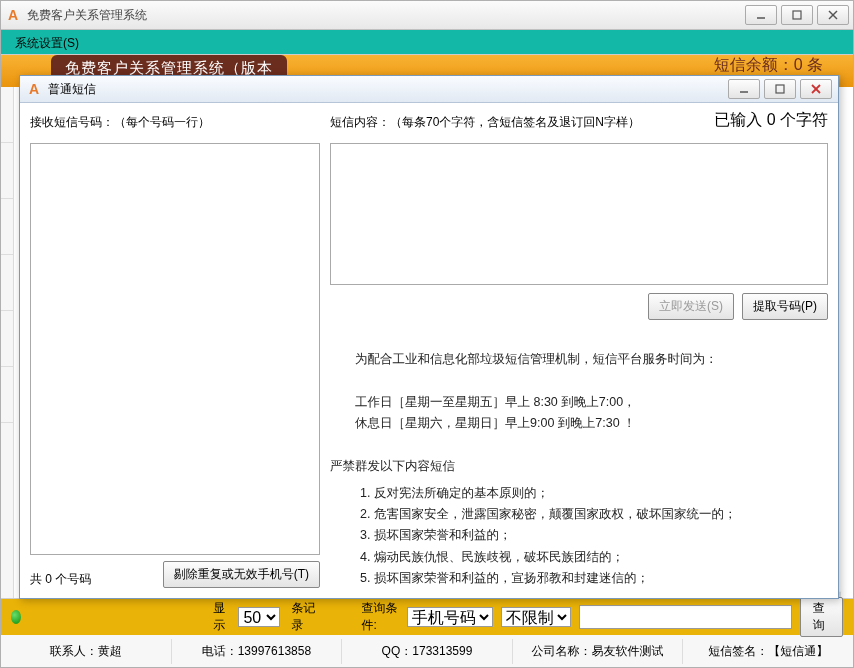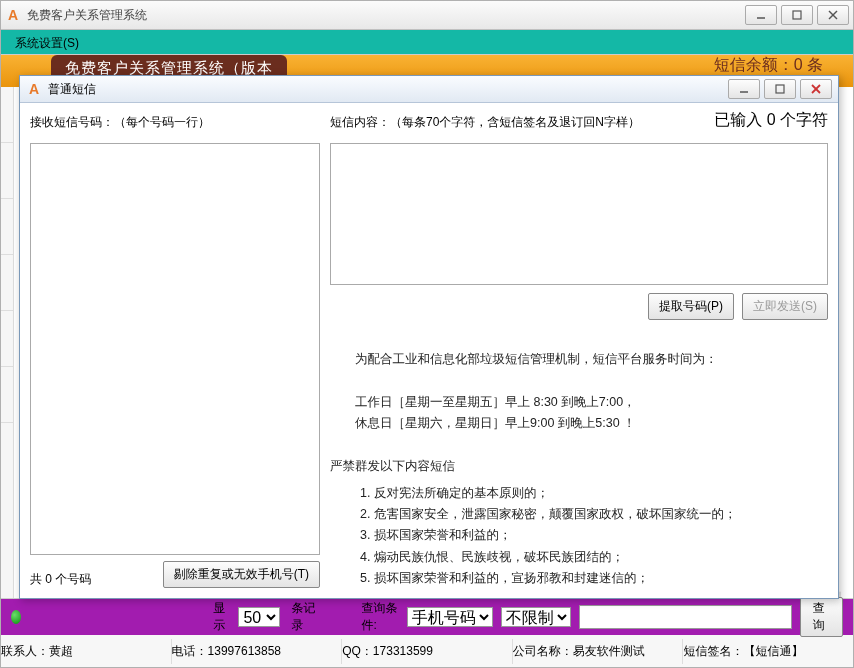--- a/index.html
+++ b/index.html
@@ -10,27 +10,27 @@
 .winbtns{display:flex;gap:4px}
 .winbtn{width:30px;height:18px;border:1px solid #aaa;border-radius:2px;background:linear-gradient(#fdfdfd,#e5e5e5);display:flex;align-items:center;justify-content:center;font-size:11px;color:#555;cursor:pointer}
 .menubar{height:24px;background:#14b8a6;border-bottom:1px solid #ccc;display:flex;align-items:flex-end;padding:0 8px}
 .menubar .menuitem{padding:2px 6px;cursor:pointer}
 .banner{height:34px;background:linear-gradient(#f9b233,#e8920a);border-bottom:1px solid #a86a00;display:flex;align-items:flex-start;position:relative;overflow:hidden}
 .banner .chip{margin-left:50px;background:#6b2d1e;color:#fff;border-radius:6px;padding:4px 14px;font-size:15px;letter-spacing:1px}
 .banner .right{margin-left:auto;margin-right:30px;color:#6b2d1e;font-size:16px}
 .client{position:absolute;left:0;right:0;top:86px;bottom:68px;background:#fff}
 .leftsplit{position:absolute;left:0;top:0;bottom:0;width:12px;background:#f6f6f6;border-right:1px solid #ddd}
 .leftsplit .seg{height:55px;border-bottom:1px solid #ddd}
-.toolbar{position:absolute;left:0;right:0;bottom:32px;height:36px;border-top:1px solid #ccc;background:#a21caf;display:flex;align-items:center;padding:0 10px;gap:8px;z-index:5}
+.toolbar{position:absolute;left:0;right:0;bottom:32px;height:36px;border-top:1px solid #ccc;background:#eab308;display:flex;align-items:center;padding:0 10px;gap:8px;z-index:5}
 .dot{width:14px;height:14px;border-radius:50%;background:radial-gradient(circle at 35% 35%,#6add6a,#0a900a);margin-right:180px}
 .toolbar label{margin-left:4px}
 .toolbar select,.toolbar input[type=text]{font-size:16px;border:1px solid #999;height:20px;background:#fff}
 .toolbar .btn{border:1px solid #888;background:linear-gradient(#fdfdfd,#e4e4e4);padding:2px 12px;cursor:pointer;border-radius:2px}
 .statusbar{position:absolute;left:0;right:0;bottom:0;height:32px;border-top:1px solid #ccc;background:#f7f7f7;display:flex;align-items:center}
-.statusbar .cell{flex:1;text-align:left;border-right:1px solid #ddd;padding:4px 0}
+.statusbar .cell{flex:1;text-align:center;border-right:1px solid #ddd;padding:4px 0}
 .statusbar .cell:last-child{border-right:none}
 .watermark{position:absolute;right:8px;bottom:48px;color:#e3e3e3;font-size:24px;font-weight:bold;letter-spacing:2px;z-index:1;pointer-events:none}
 
 .dialog{position:absolute;left:18px;top:74px;width:818px;height:522px;background:#fff;border:1px solid #7a98b8;box-shadow:2px 2px 8px rgba(0,0,0,0.25);z-index:10;display:flex;flex-direction:column}
 .dlg-title{height:26px;background:linear-gradient(#fafcff,#e1e9f3);border-bottom:1px solid #b6c5d8;display:flex;align-items:center;padding:0 6px}
 .dlg-title .logo{width:16px;height:16px;margin-right:6px;color:#e87a2a;font-weight:bold;font-size:14px;display:flex;align-items:center;justify-content:center}
 .dlg-body{flex:1;display:flex;padding:8px 10px 10px 10px;gap:10px;overflow:hidden}
 .col{display:flex;flex-direction:column}
 .col.left{width:290px}
 .col.right{flex:1}
@@ -151,28 +151,28 @@
           <button class="btn" style="margin-left:auto"><span>剔除重复或无效手机号(T)</span></button>
         </div>
       </div>
       <div class="col right">
         <div class="colhead">
           <span class="lbl">短信内容：（每条70个字符，含短信签名及退订回N字样）</span>
           <span class="rlbl">已输入 0 个字符</span>
         </div>
         <textarea class="ta-right" style=""></textarea>
         <div class="actionrow">
+          <button class="btn" disabled=""><span>立即发送(S)</span></button>
           <button class="btn"><span>提取号码(P)</span></button>
-          <button class="btn" disabled=""><span>立即发送(S)</span></button>
         </div>
         <div class="notice">
           <br>
           <div>　　为配合工业和信息化部垃圾短信管理机制，短信平台服务时间为：</div><br>
           <div>　　工作日［星期一至星期五］早上 8:30 到晚上7:00，</div>
-          <div>　　休息日［星期六，星期日］早上9:00 到晚上5:30 ！</div><br>
+          <div>　　休息日［星期六，星期日］早上9:00 到晚上7:30 ！</div><br>
           <div>严禁群发以下内容短信</div>
           <ol class="rules" id="rules-list">
               <li>反对宪法所确定的基本原则的；</li>
               <li>危害国家安全，泄露国家秘密，颠覆国家政权，破坏国家统一的；</li>
               <li>损坏国家荣誉和利益的；</li>
               <li>煽动民族仇恨、民族歧视，破坏民族团结的；</li>
               <li>损坏国家荣誉和利益的，宣扬邪教和封建迷信的；</li>
             </ol>
         </div>
       </div>

